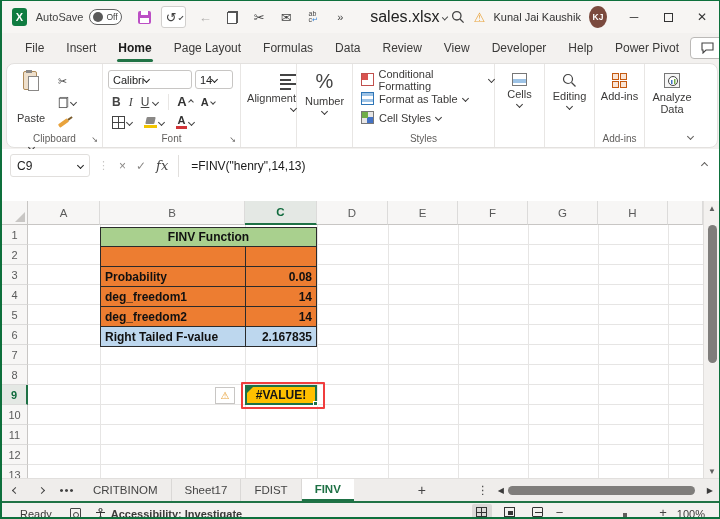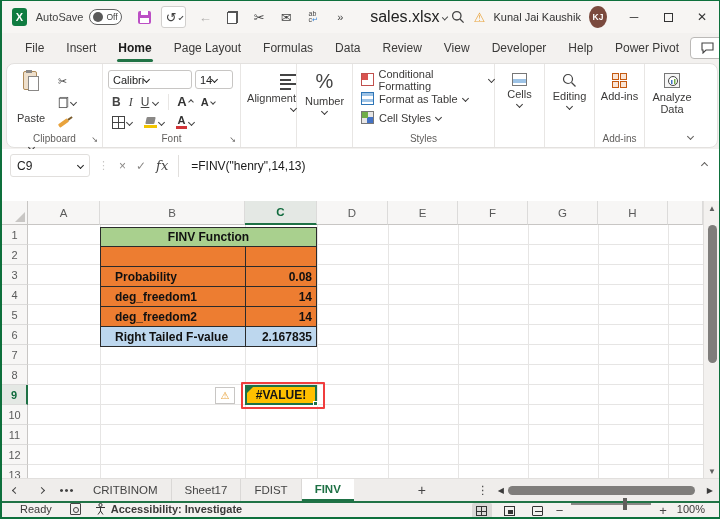--- a/index.html
+++ b/index.html
@@ -103,21 +103,21 @@
     font-size:11px; color:#5A5A5A; display:flex; align-items:center; justify-content:center; }
   .rh.sel{ background:#E4E8E4; color:#0F6A3C; border-right:2px solid #1E7145; font-weight:bold; }
   .cellsarea{ position:absolute; left:26px; top:42px; width:675px; height:253px;
     background:repeating-linear-gradient(to bottom,#fff 0 19px,#E6E5E4 19px 20px); }
   .vline{ position:absolute; top:42px; bottom:0; width:1px; background:#E6E5E4; }
   
   .xl-table{ position:absolute; left:98px; top:44px; width:217px; display:grid;
     grid-template-columns:144px 70px; grid-template-rows:18px repeat(5,19px); gap:1px;
     background:#2B2B2B; border:1px solid #2B2B2B; font-size:12px; font-weight:bold; color:#111; }
   .xl-table .t-title{ grid-column:1 / span 2; background:#A9D08E; display:flex; align-items:center; justify-content:center; }
-  .xl-table .lab{ background:#ED7D31; display:flex; align-items:center; padding-left:14px; }
+  .xl-table .lab{ background:#ED7D31; display:flex; align-items:center; padding-left:4px; }
   .xl-table .val{ background:#ED7D31; display:flex; align-items:center; justify-content:flex-end; padding-right:4px; }
   .xl-table .blue{ background:#BDD7EE; }
   .err-trace{ position:absolute; left:213px; top:204px; width:20px; height:17px; background:#fff;
     border:1px solid #C8C6C4; display:flex; align-items:center; justify-content:center; font-size:10px; }
   .err-cell{ position:absolute; left:243px; top:202px; width:72px; height:20px; background:#FFC000;
     border:2px solid #1E7145; display:flex; align-items:center; justify-content:center;
     font-size:12px; font-weight:bold; color:#151515; }
   .err-cell .tri{ position:absolute; left:0; top:0; border-right:6px solid transparent; border-top:6px solid #1E7145; }
   .err-cell .handle{ position:absolute; right:-3px; bottom:-3px; width:5px; height:5px; background:#1E7145; border:1px solid #fff; }
   .red-annot{ position:absolute; left:239px; top:199px; width:84px; height:27px; border:2px solid #F03E3E; border-radius:1px; }
@@ -130,21 +130,21 @@
     border-top:1px solid #E1DFDD; display:flex; align-items:stretch; font-size:11.5px; color:#444; }
   .navarr{ width:26px; display:flex; align-items:center; justify-content:center; }
   .sheettab{ padding:0 13px; display:flex; align-items:center; border-right:1px solid #DAD8D6; }
   .sheettab.active{ background:#fff; color:#1E7145; font-weight:bold; border-right:none; border-bottom:2.5px solid #1E7145; }
   .addsheet{ width:40px; display:flex; align-items:center; justify-content:center; font-size:14px; }
   .hscroll{ flex:1; position:relative; display:flex; align-items:center; padding:0 6px; }
   .hthumb{ position:absolute; left:12px; right:24px; height:9px; background:#7F7D7B; border-radius:5px; }
   .harr{ position:absolute; font-size:8px; color:#3b3b3b; }
   
   .statusbar{ position:absolute; left:0; top:500px; width:100%; height:19px; background:#F3F1EF;
-    border-top:2px solid #217346; display:flex; align-items:flex-start; font-size:11px; color:#3B3A39; padding:0 14px 0 18px; }
+    border-top:2px solid #217346; display:flex; align-items:flex-end; font-size:11px; color:#3B3A39; padding:0 14px 0 18px; }
   .macro-ic{ width:11px; height:12px; border:1px solid #444; border-radius:1px; margin:0 14px 0 18px; position:relative;}
   .macro-ic::after{ content:""; position:absolute; left:2.5px; top:3px; width:4px; height:4px; border:1px solid #444; border-radius:50%;}
   .acc-label{ font-weight:bold; margin-left:5px; }
   .viewbtn{ width:20px; height:16px; display:flex; align-items:center; justify-content:center; margin-left:8px; }
   .viewbtn.active{ background:#DBD9D7; border-radius:2px; }
   .vic1{ width:11px; height:10px; border:1px solid #333; background:linear-gradient(#333,#333) center/100% 1px no-repeat, linear-gradient(#333,#333) center/1px 100% no-repeat; }
   .vic2{ width:11px; height:10px; border:1px solid #333; background:linear-gradient(#333,#333) 2px 2px/7px 6px no-repeat content-box; padding:1px;}
   .vic3{ width:11px; height:10px; border:1px solid #333; border-radius:1px; background:linear-gradient(#333,#333) 2px 4px/7px 1px no-repeat;}
   .zoomtrack{ width:80px; height:2px; background:#8A8886; margin:0 8px; position:relative; }
   .zoomthumb{ position:absolute; left:52px; top:-5px; width:4px; height:12px; background:#605E5C; }

